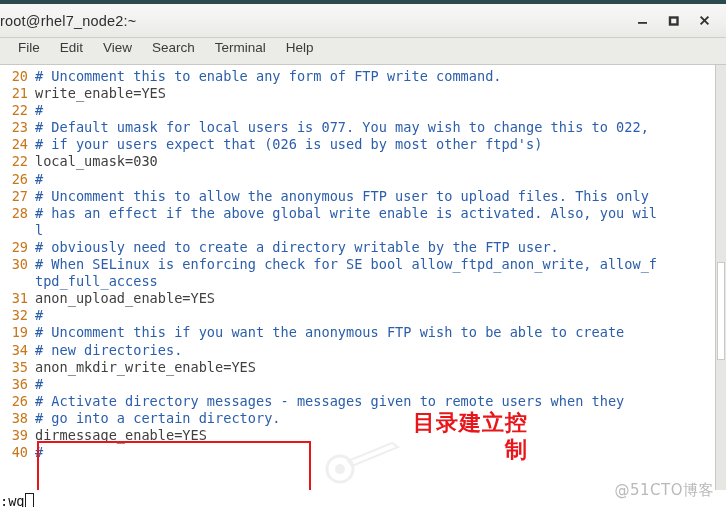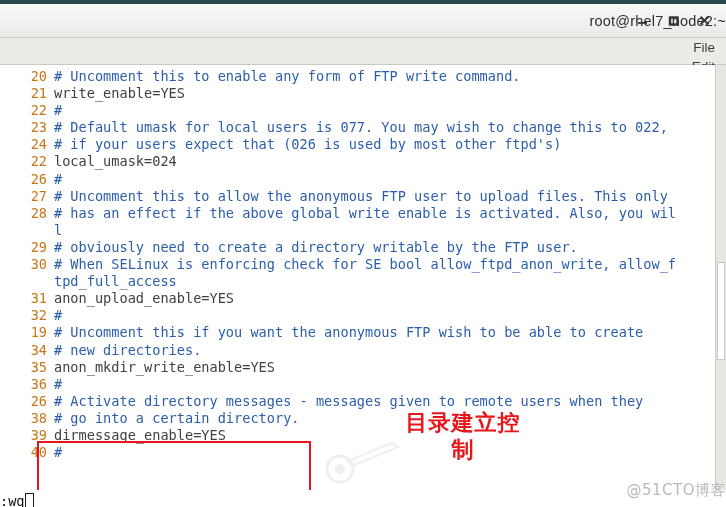--- a/index.html
+++ b/index.html
@@ -25,21 +25,21 @@
   }
 
   
   #titlebar {
     position: relative;
     height: 33px;
     background: linear-gradient(to bottom, #f7f7f5 0%, #f1f1ef 55%, #e9e9e6 100%);
     border-bottom: 1px solid #cfcfca;
     display: flex;
     align-items: center;
-    justify-content: flex-end;
+    justify-content: flex-start;
   }
   #titlebar .title-text {
     font-size: 14.5px;
     color: #2e2e2e;
     letter-spacing: .2px;
     white-space: nowrap;
   }
   #winbtns {
     position: absolute;
     right: 6px;
@@ -62,23 +62,22 @@
     cursor: default;
   }
   .winbtn svg { display: block; }
 
   
   #menubar {
     height: 26px;
     background: #ebebe8;
     border-bottom: 1px solid #c8c8c4;
     display: flex;
-    align-items: flex-end;
+    align-items: flex-start;
     padding-left: 9px;
-    flex-direction: column;
   }
   .menu-item {
     font-size: 13.5px;
     color: #3b3b3b;
     padding: 2px 9px 2px 9px;
     margin-right: 2px;
     white-space: nowrap;
     cursor: default;
   }
 
@@ -120,21 +119,20 @@
     height: 22%;
     background: #ffffff;
     border: 1px solid #c9c9c5;
     box-sizing: border-box;
   }
 
   .row {
     display: block;
     white-space: pre;
     height: 17.1px;
-    padding-left: 19px;
   }
   .lnum {
     display: inline-block;
     width: 28px;
     text-align: right;
     color: #c8761a;
     margin-right: 7px;
   }
   .lnum.blank { color: transparent; }
   .code { color: #404040; }
@@ -176,41 +174,41 @@
     height: 51px;
     border: 2.5px solid #e8151b;
     box-sizing: border-box;
     pointer-events: none;
   }
   #cn-note {
     position: absolute;
     left: 398px;
     top: 344px;
     width: 130px;
-    text-align: center;
+    text-align: right;
     color: #e8151b;
     font-family: "DejaVu Sans", sans-serif;
     font-size: 22px;
     font-weight: 700;
     line-height: 27px;
     letter-spacing: 1px;
     pointer-events: none;
   }
   #ghost-mark {
     position: absolute;
     left: 318px;
     top: 368px;
     width: 86px;
     height: 54px;
     opacity: .10;
     pointer-events: none;
   }
   #watermark {
     position: absolute;
-    right: 0;
+    right: 12px;
     bottom: 12px;
     color: #b9b9b9;
     font-family: "DejaVu Sans", sans-serif;
     font-size: 15px;
     letter-spacing: .5px;
     pointer-events: none;
   }
 </style>
 </head>
 <body>
@@ -249,21 +247,21 @@
 
   <div id="term-wrap">
 
     <div id="term">
 
     <div class="row"><span class="lnum">20</span><span class="code comment"># Uncomment this to enable any form of FTP write command.</span></div>
         <div class="row"><span class="lnum">21</span><span class="code">write_enable=YES</span></div>
         <div class="row"><span class="lnum">22</span><span class="code comment">#</span></div>
         <div class="row"><span class="lnum">23</span><span class="code comment"># Default umask for local users is 077. You may wish to change this to 022,</span></div>
         <div class="row"><span class="lnum">24</span><span class="code comment"># if your users expect that (026 is used by most other ftpd's)</span></div>
-        <div class="row"><span class="lnum">22</span><span class="code">local_umask=024</span></div>
+        <div class="row"><span class="lnum">22</span><span class="code">local_umask=030</span></div>
         <div class="row"><span class="lnum">26</span><span class="code comment">#</span></div>
         <div class="row"><span class="lnum">27</span><span class="code comment"># Uncomment this to allow the anonymous FTP user to upload files. This only</span></div>
         <div class="row"><span class="lnum">28</span><span class="code comment"># has an effect if the above global write enable is activated. Also, you wil</span></div>
         <div class="row"><span class="lnum blank"></span><span class="code comment">l</span></div>
         <div class="row"><span class="lnum">29</span><span class="code comment"># obviously need to create a directory writable by the FTP user.</span></div>
         <div class="row"><span class="lnum">30</span><span class="code comment"># When SELinux is enforcing check for SE bool allow_ftpd_anon_write, allow_f</span></div>
         <div class="row"><span class="lnum blank"></span><span class="code comment">tpd_full_access</span></div>
         <div class="row"><span class="lnum">31</span><span class="code">anon_upload_enable=YES</span></div>
         <div class="row"><span class="lnum">32</span><span class="code comment">#</span></div>
         <div class="row"><span class="lnum">19</span><span class="code comment"># Uncomment this if you want the anonymous FTP wish to be able to create</span></div>

